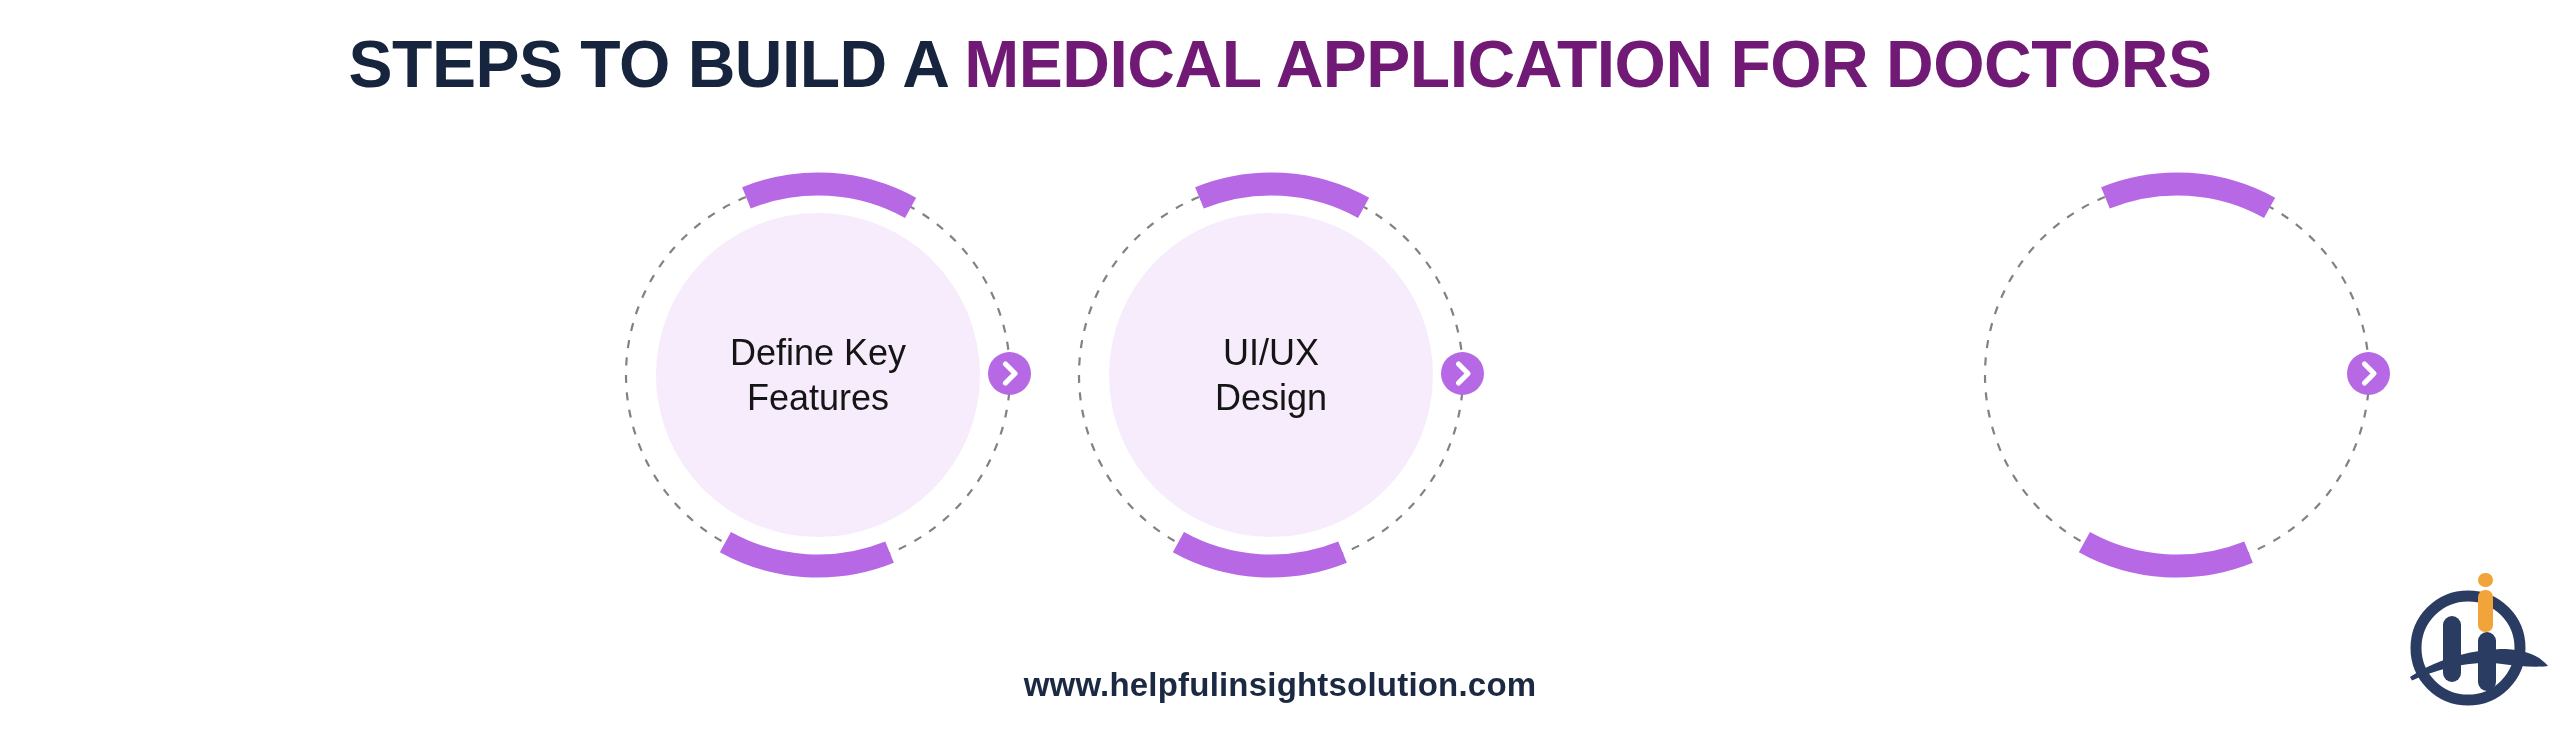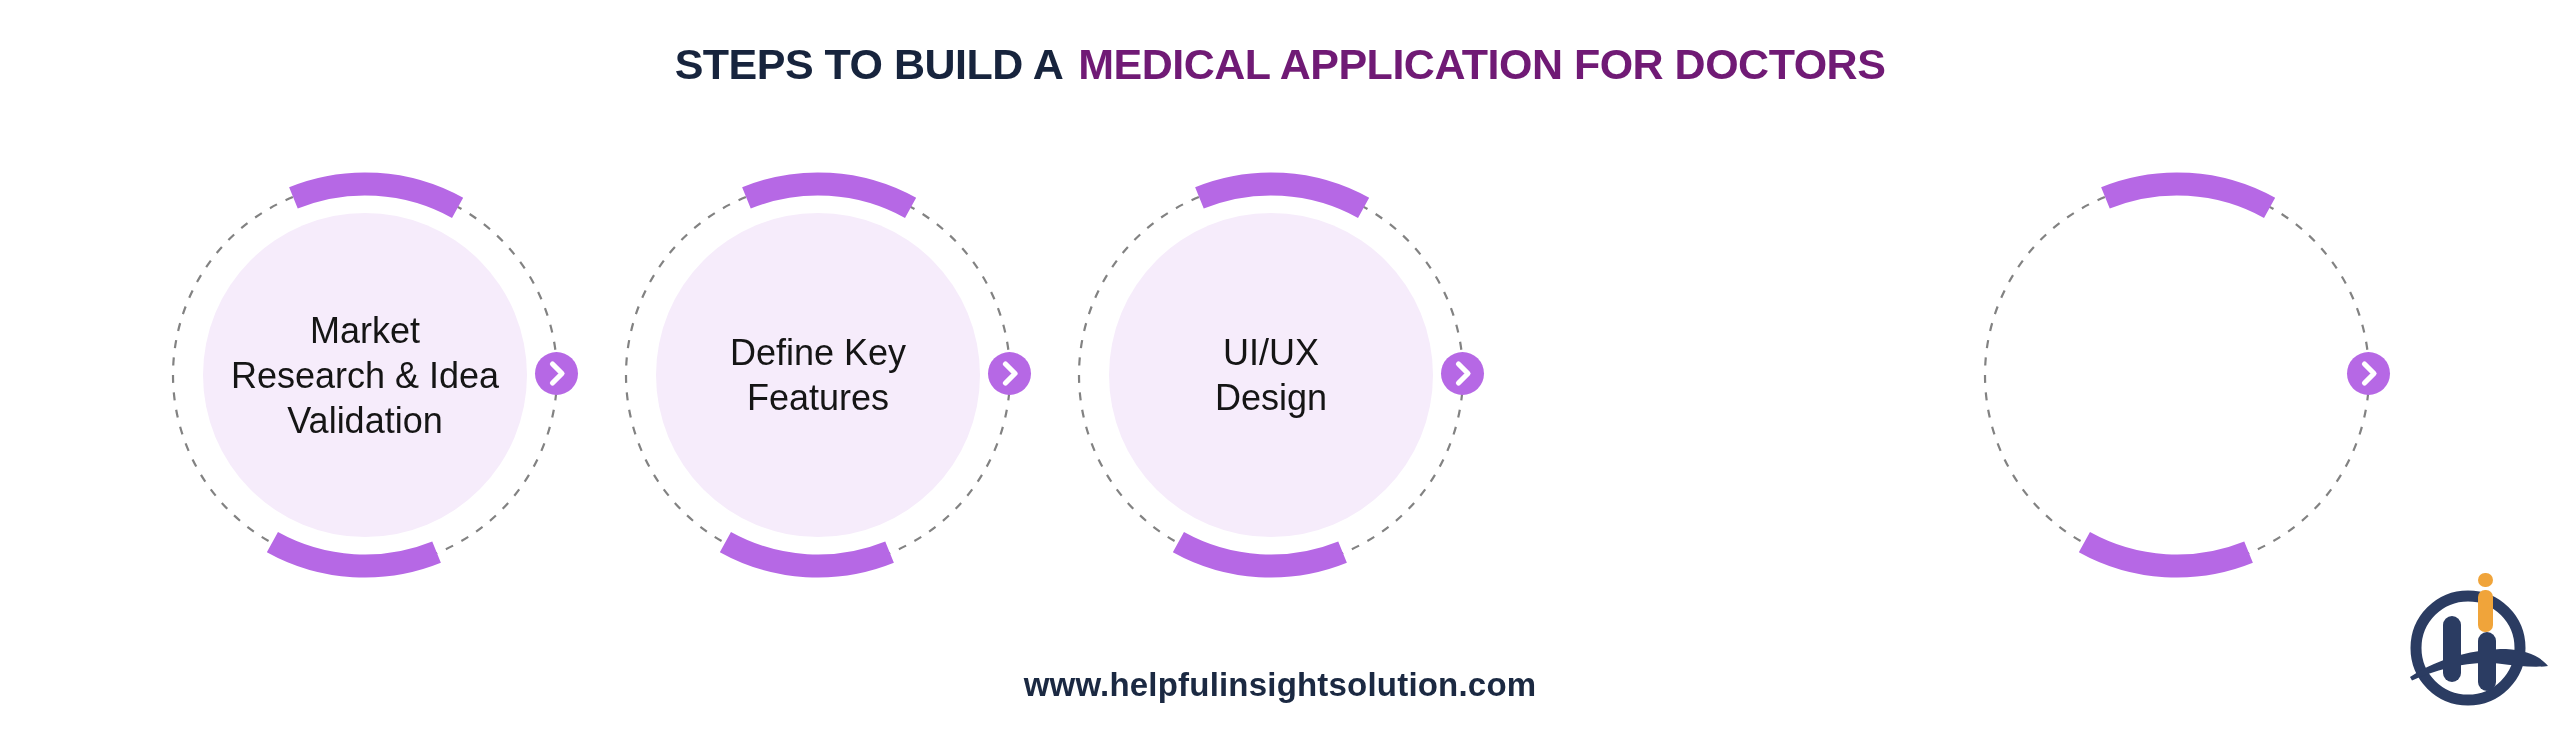--- a/index.html
+++ b/index.html
@@ -19,21 +19,21 @@
   
   .title {
     position: absolute;
     top: 34px;
     left: 0;
     width: 2560px;
     display: flex;
     justify-content: center;
     align-items: flex-start;
     gap: 15px;
-    font-size: 43px;
+    font-size: 66px;
     font-weight: 700;
     letter-spacing: -0.5px;
     line-height: 60px;
     white-space: nowrap;
   }
   .title .t-dark   { color: #17243d; }
   .title .t-purple { color: #701a75; }
 
   
   .step {
@@ -106,39 +106,20 @@
 </head>
 <body>
 
 <div class="canvas">
 
   <div class="title">
     <span class="t-dark">STEPS TO BUILD A</span>
     <span class="t-purple">MEDICAL APPLICATION FOR DOCTORS</span>
   </div>
 
-  <div class="step step1">
-    <svg class="ring-svg" viewBox="0 0 420 420">
-      <circle cx="210" cy="210" r="192" fill="none" stroke="#828282" stroke-width="2.2" stroke-dasharray="8 9.5"></circle>
-      <g transform="rotate(2 210 210)" stroke="#b668e5" stroke-width="23" fill="none" stroke-linecap="butt">
-        <path d="M 132.3 35.5 A 191 191 0 0 1 296.7 39.8"></path>
-        <path d="M 123.3 380.2 A 191 191 0 0 0 287.7 384.5"></path>
-      </g>
-    </svg>
-    <div class="inner-circle">
-      <div class="step-label">Market
-Research &amp; Idea
-Validation</div>
-    </div>
-    <div class="next-arrow">
-      <svg width="43" height="43" viewBox="0 0 43 43">
-          <path d="M 17.5 12 L 27 21.5 L 17.5 31" fill="none" stroke="#ffffff" stroke-width="5.2" stroke-linecap="round" stroke-linejoin="round"></path>
-        </svg>
-    </div>
-  </div>
 
   <div class="step step2">
     <svg class="ring-svg" viewBox="0 0 420 420">
       <circle cx="210" cy="210" r="192" fill="none" stroke="#828282" stroke-width="2.2" stroke-dasharray="8 9.5"></circle>
       <g transform="rotate(2 210 210)" stroke="#b668e5" stroke-width="23" fill="none" stroke-linecap="butt">
         <path d="M 132.3 35.5 A 191 191 0 0 1 296.7 39.8"></path>
         <path d="M 123.3 380.2 A 191 191 0 0 0 287.7 384.5"></path>
       </g>
     </svg>
     <div class="inner-circle">

